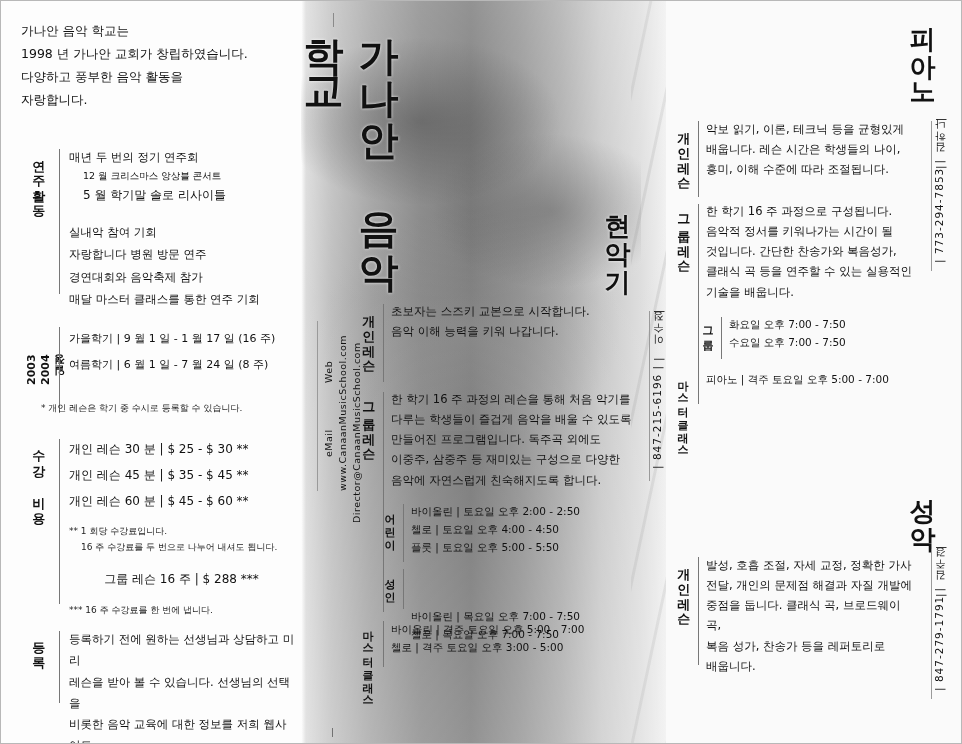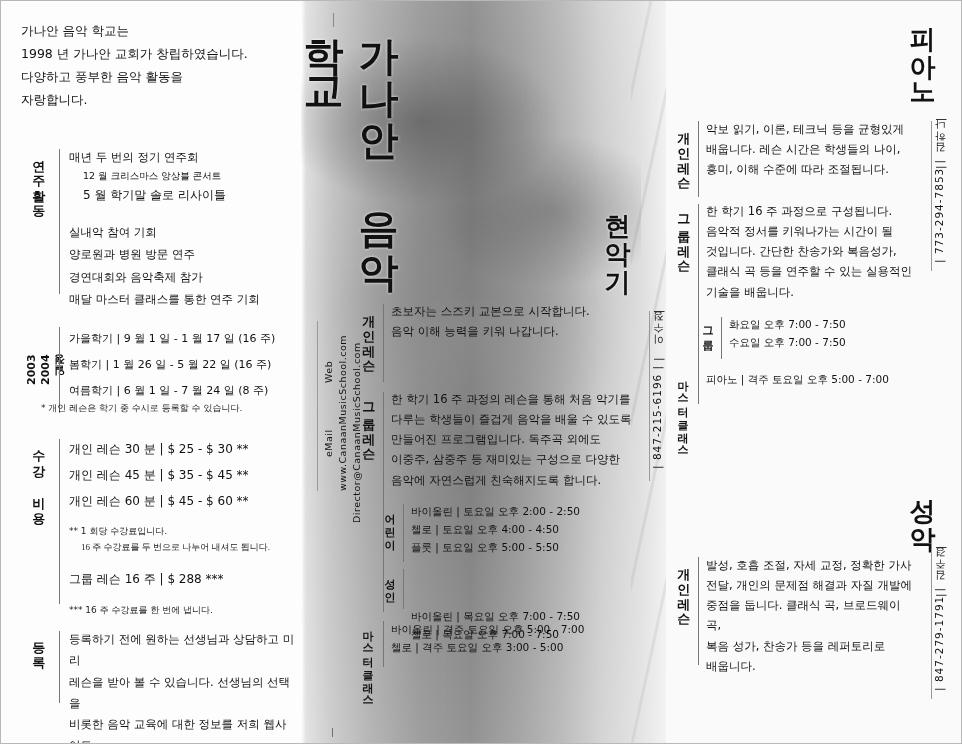--- a/index.html
+++ b/index.html
@@ -167,45 +167,44 @@
     <div>자랑합니다.</div>
   </div>
 
   <div class="sect-label vert" style="left:30px; top:150px; height:90px;">연주활동</div>
   <div class="bracket" style="left:58px; top:148px; height:145px;"></div>
   <div style="position:absolute; left:68px; top:145px; width:222px; font-size:11.5px; line-height:1.95;">
     <div>매년 두 번의 정기 연주회</div>
     <div style="font-size:9.5px; padding-left:14px; line-height:1.7;">12 월 크리스마스 앙상블 콘서트</div>
     <div style="font-size:12px; padding-left:14px; line-height:1.7; margin-bottom:16px;">5 월 학기말 솔로 리사이틀</div>
     <div>실내악 참여 기회</div>
-    <div>양로원과 병원 방문 연주</div>
+    <div>자랑합니다 병원 방문 연주</div>
     <div>경연대회와 음악축제 참가</div>
     <div>매달 마스터 클래스를 통한 연주 기회</div>
   </div>
 
   <div style="position:absolute; left:24px; top:328px; width:40px; font-size:11px; font-weight:bold; line-height:1.3; text-align:center;">
     <div class="vert-rot" style="writing-mode:vertical-rl; height:82px; display:inline-block;">2003<br>2004<br>일정*</div>
   </div>
   <div class="bracket" style="left:58px; top:326px; height:86px;"></div>
   <div style="position:absolute; left:68px; top:325px; width:225px; font-size:11px; line-height:2.35;">
     <div>가을학기 | 9 월  1 일 - 1 월 17 일 (16 주)</div>
-    <div>봄학기 | 1 월 26 일 - 5 월 22 일 (16 주)</div>
     <div>여름학기 | 6 월  1 일 - 7 월 24 일 (8 주)</div>
   </div>
   <div class="note" style="position:absolute; left:40px; top:400px; width:250px;">* 개인 레슨은 학기 중 수시로 등록할 수 있습니다.</div>
 
   <div class="sect-label vert" style="left:30px; top:440px; height:80px;">수강 비용</div>
   <div class="bracket" style="left:58px; top:438px; height:165px;"></div>
   <div style="position:absolute; left:68px; top:436px; width:225px;">
     <span class="price-line">개인 레슨 30 분 | $ 25 - $ 30 **</span>
     <span class="price-line">개인 레슨 45 분 | $ 35 - $ 45 **</span>
     <span class="price-line">개인 레슨 60 분 | $ 45 - $ 60 **</span>
     <div class="note" style="margin-top:10px;">** 1 회당 수강료입니다.</div>
-    <div class="note" style="padding-left:12px;font-family:Liberation Serif, serif;">16 주 수강료를 두 번으로 나누어 내셔도 됩니다.</div>
-    <span class="price-line" style="margin-top:12px;">그룹 레슨 16 주 | $ 288 ***</span>
+    <div class="note" style="padding-left:12px;">16 주 수강료를 두 번으로 나누어 내셔도 됩니다.</div>
+    <span class="price-line" style="margin-top:12px;text-align:center;">그룹 레슨 16 주 | $ 288 ***</span>
     <div class="note" style="margin-top:10px;">*** 16 주 수강료를 한 번에 냅니다.</div>
   </div>
 
   <div class="sect-label vert" style="left:30px; top:632px; height:40px;">등록</div>
   <div class="bracket" style="left:58px; top:630px; height:72px;"></div>
   <div style="position:absolute; left:68px; top:628px; width:228px; font-size:11.5px; line-height:1.85;">
     <div>등록하기 전에 원하는 선생님과 상담하고 미리</div>
     <div>레슨을 받아 볼 수 있습니다. 선생님의 선택을</div>
     <div>비롯한 음악 교육에 대한 정보를 저희 웹사이트</div>
 

